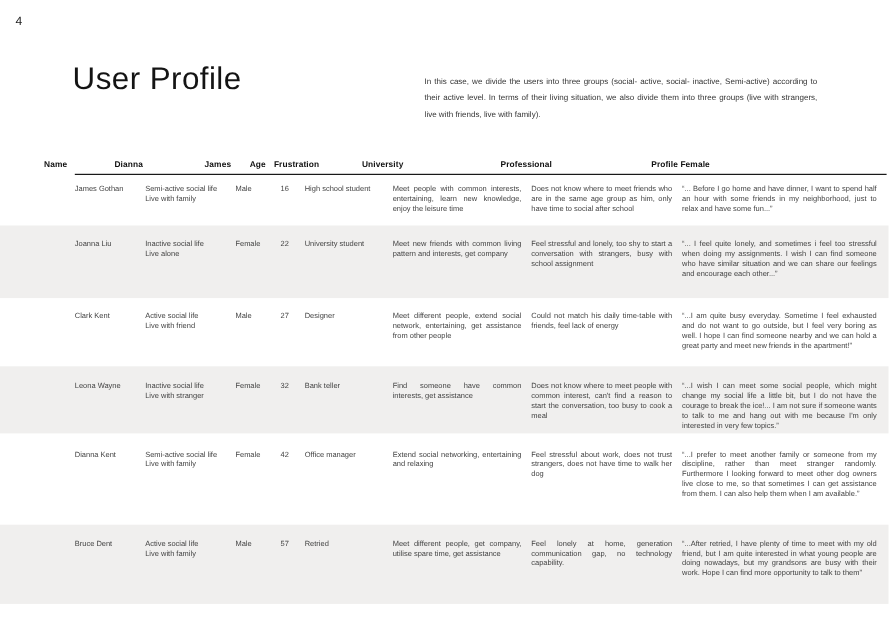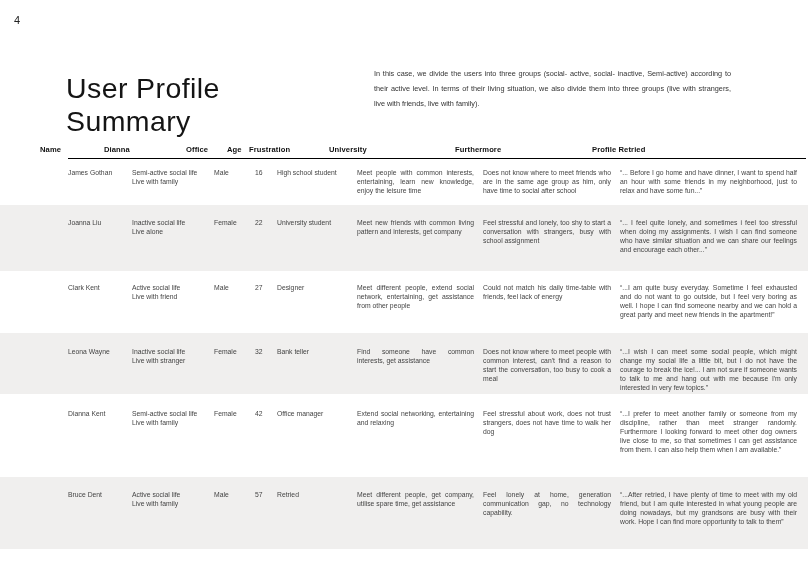--- a/index.html
+++ b/index.html
@@ -5,24 +5,24 @@
   html,body { margin:0; padding:0; background:#ffffff; }
   #page {
     position:relative; width:808px; height:571px; background:#ffffff;
     font-family:"Liberation Sans", sans-serif; color:#3d3d3d; overflow:hidden;
   }
   #page-num {
     position:absolute; left:14px; top:14px; font-size:11px; color:#222;
   }
   #title {
     position:absolute; left:66px; top:56px; font-size:28.5px; line-height:33px;
-    letter-spacing:0.4px; color:#141414; font-weight:normal;margin-top:16px;
+    letter-spacing:0.4px; color:#141414; font-weight:normal;
   }
   #intro {
-    position:absolute; left:374px; top:66px; width:357px; font-size:7.3px;
+    position:absolute; left:386px; top:66px; width:357px; font-size:7.3px;
     line-height:15.2px; color:#333; text-align:justify;
   }
   #table { position:absolute; left:0; top:140px; width:808px; }
   .grid {
     display:grid;
     grid-template-columns:64px 82px 41px 22px 80px 126px 137px 186px;
     padding-left:68px; width:808px; box-sizing:border-box;
   }
   .grid > div { padding-right:9px; box-sizing:border-box; }
   #thead {
@@ -41,35 +41,34 @@
   .justify { text-align:justify; }
 </style>
 </head>
 <body>
 
 <div id="page">
   <div id="page-num">4</div>
 
   <div id="title">
     <div>User Profile</div>
-    <div>Summary</div>
   </div>
 
   <div id="intro">In this case, we divide the users into three groups (social- active, social- inactive, Semi-active) according to their active level. In terms of their living situation, we also divide them into three groups (live with strangers, live with friends, live with family).</div>
 
   <div id="table">
     <div id="thead" class="grid">
       <div>Name</div>
       <div>Dianna</div>
-      <div>Office</div>
+      <div>James</div>
       <div>Age</div>
       <div>Frustration</div>
       <div>University</div>
-      <div>Furthermore</div>
-      <div>Profile Retried</div>
+      <div>Professional</div>
+      <div>Profile Female</div>
     </div>
     <div id="thead-rule"></div>
 
     <div class="row grid r1">
       <div>James Gothan</div>
       <div>
         <div>Semi-active social life</div>
         <div>Live with family</div>
       </div>
       <div>Male</div>

